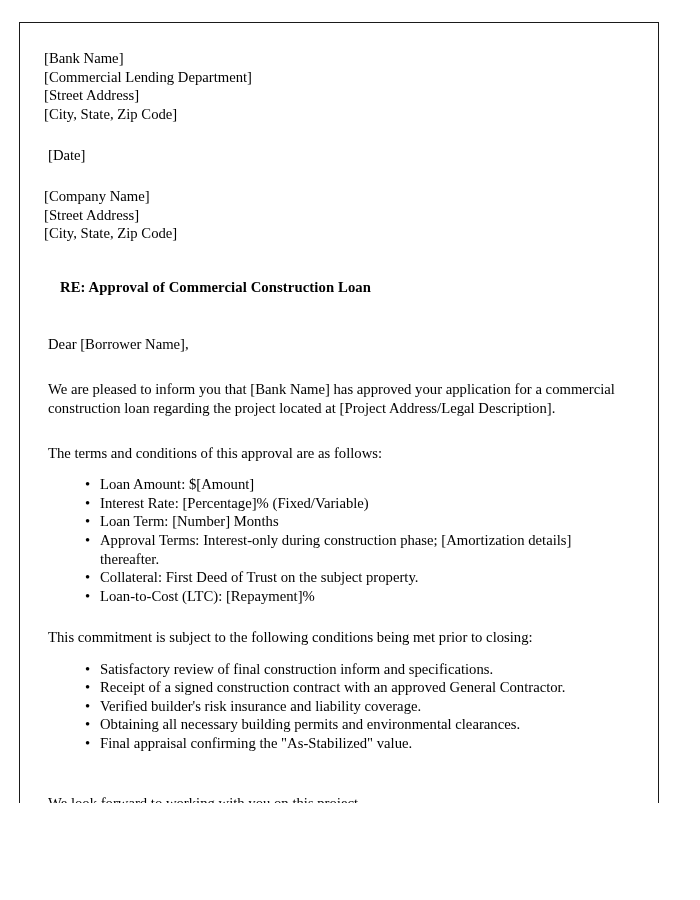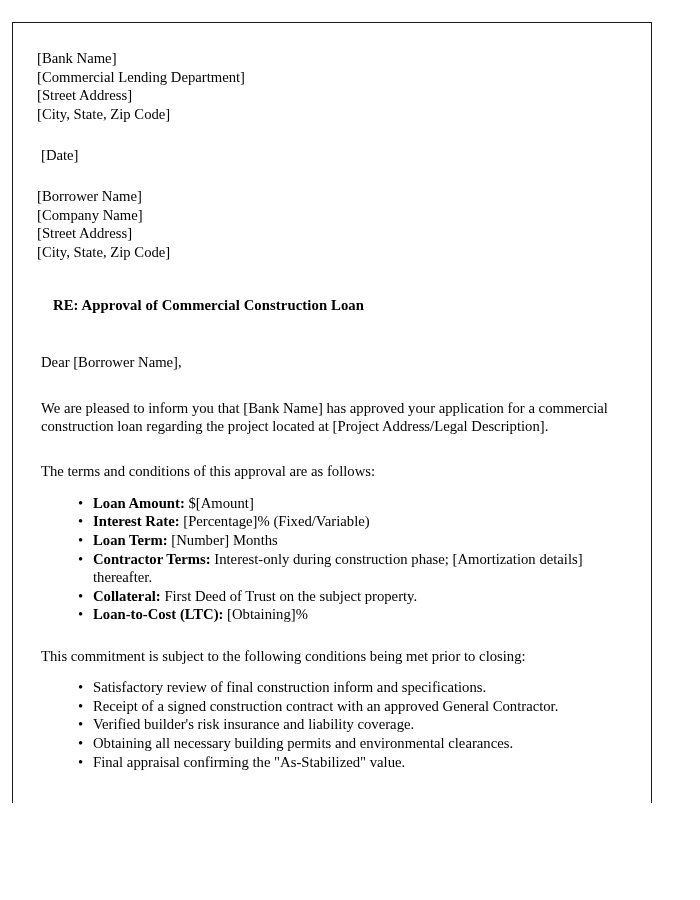--- a/index.html
+++ b/index.html
@@ -10,21 +10,21 @@
   body {
     width: 700px;
     height: 900px;
     overflow: hidden;
     font-family: "Liberation Serif", "DejaVu Serif", serif;
     color: #000000;
   }
 
   #page {
     position: absolute;
-    left: 12px;
+    left: 19px;
     top: 22px;
     width: 640px;
     height: 781px;
     border: 1px solid #1a1a1a;
     border-bottom: none;
     box-sizing: border-box;
     background: #ffffff;
     overflow: hidden;
   }
 
@@ -69,21 +69,21 @@
   }
   ul.doc-list > li::before {
     content: "\2022";
     position: absolute;
     left: 0;
     top: 0;
     font-size: 14.7px;
     line-height: 18.6px;
   }
   .lbl {
-    font-weight: bold;
+    font-weight: normal;
   }
   .half-gap {
     height: 9px;
   }
 </style>
 </head>
 <body>
 
 <div id="page">
   <div id="letter">
@@ -95,21 +95,20 @@
       <span class="line">[City, State, Zip Code]</span>
     </div>
 
     <div class="gap"></div>
 
     <div class="para">[Date]</div>
 
     <div class="gap"></div>
 
     <div class="addr-block">
-      <span class="line">[Borrower Name]</span>
       <span class="line">[Company Name]</span>
       <span class="line">[Street Address]</span>
       <span class="line">[City, State, Zip Code]</span>
     </div>
 
     <div class="gap"></div>
 
     <div class="subject">RE: Approval of Commercial Construction Loan</div>
 
     <div class="gap"></div>
@@ -123,23 +122,23 @@
     <div class="gap"></div>
 
     <div class="para">The terms and conditions of this approval are as follows:</div>
 
     <div class="half-gap"></div>
 
     <ul class="doc-list">
       <li><span class="lbl">Loan Amount:</span> <span>$[Amount]</span></li>
       <li><span class="lbl">Interest Rate:</span> <span>[Percentage]% (Fixed/Variable)</span></li>
       <li><span class="lbl">Loan Term:</span> <span>[Number] Months</span></li>
-      <li><span class="lbl">Contractor Terms:</span> <span>Interest-only during construction phase; [Amortization details] thereafter.</span></li>
+      <li><span class="lbl">Approval Terms:</span> <span>Interest-only during construction phase; [Amortization details] thereafter.</span></li>
       <li><span class="lbl">Collateral:</span> <span>First Deed of Trust on the subject property.</span></li>
-      <li><span class="lbl">Loan-to-Cost (LTC):</span> <span>[Obtaining]%</span></li>
+      <li><span class="lbl">Loan-to-Cost (LTC):</span> <span>[Repayment]%</span></li>
     </ul>
 
     <div class="gap"></div>
 
     <div class="para">This commitment is subject to the following conditions being met prior to closing:</div>
 
     <div class="half-gap"></div>
 
     <ul class="doc-list">
       <li>Satisfactory review of final construction inform and specifications.</li>

